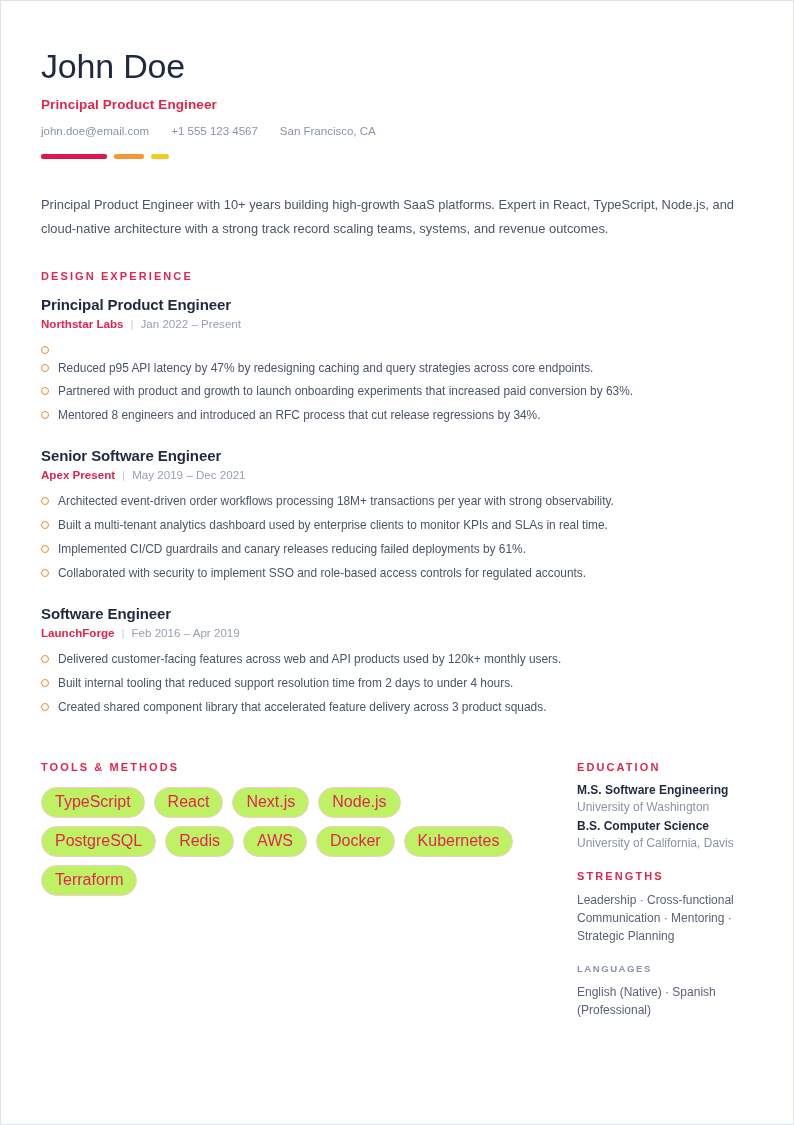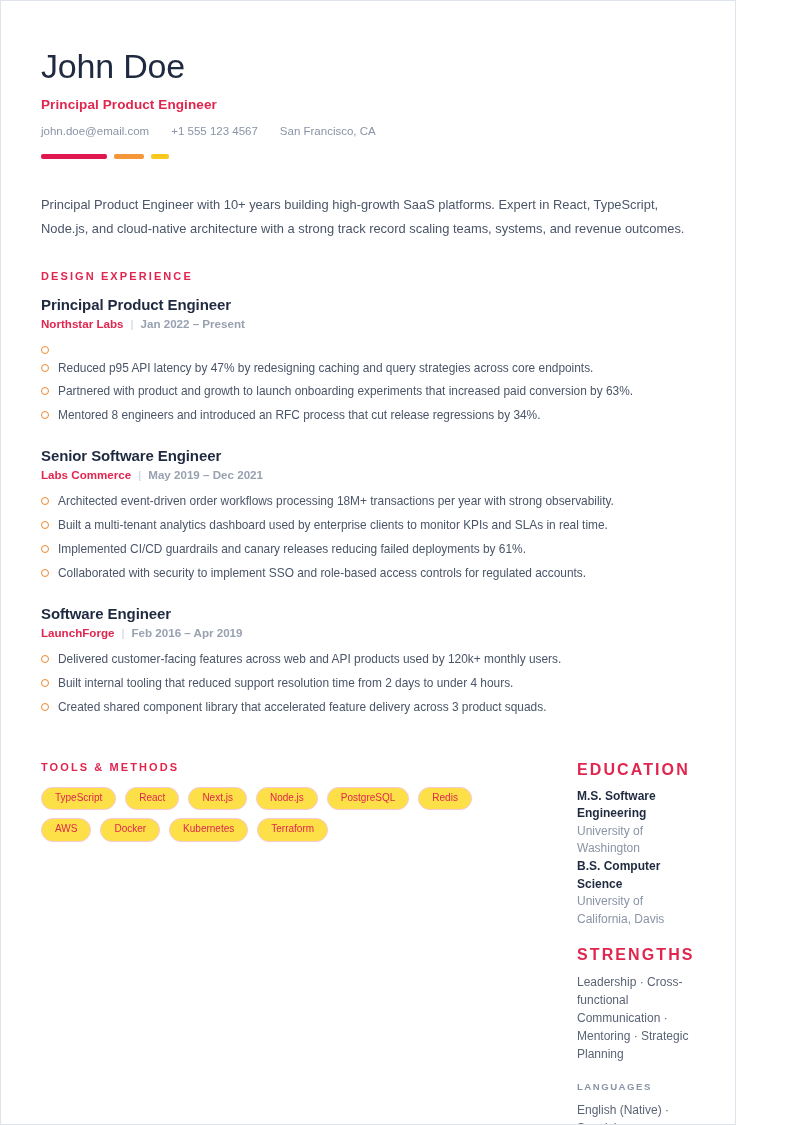--- a/index.html
+++ b/index.html
@@ -9,21 +9,21 @@
     background: #ffffff;
   }
   body {
     width: 794px;
     height: 1125px;
     font-family: "Liberation Sans", sans-serif;
     -webkit-font-smoothing: antialiased;
   }
   .page {
     box-sizing: border-box;
-    width: 736px;
+    width: 794px;
     height: 1125px;
     background: #ffffff;
     border: 1px solid #dfe3ec;
     padding: 40px 40px 0 40px;
     position: relative;
     overflow: hidden;
   }
 
   
   .name {
@@ -91,21 +91,21 @@
   }
   .job-meta {
     margin-top: 4px;
     font-size: 11.6px;
     display: flex;
     align-items: baseline;
     gap: 7px;
   }
   .job-company { color: #e0264f; font-weight: 700; text-align: right; }
   .job-sep { color: #c7ccd8; }
-  .job-dates { color: #98a1b0; font-weight: bold; }
+  .job-dates { color: #98a1b0; }
 
   .bullets { margin-top: 11px; }
   .bullet {
     display: flex;
     align-items: flex-start;
     gap: 9px;
     font-size: 11.9px;
     line-height: 1.62;
     color: #4a5568;
     margin-bottom: 4.5px;
@@ -135,31 +135,31 @@
     display: flex;
     flex-wrap: wrap;
     gap: 8px 9px;
     max-width: 480px;
   }
   .pill {
     border: 1px solid #f6c9d4;
     color: #e0264f;
     border-radius: 999px;
     padding: 4px 13px 5px 13px;
-    font-size: 10px;
+    font-size: 16px;
     line-height: 1.25;
-    background: #fde047;
+    background: #bef264;
     white-space: nowrap;
   }
 
   
   .side-block { margin-bottom: 18px; }
   .side-block:last-child { margin-bottom: 0; }
   .side-heading {
-    font-size: 16px;
+    font-size: 11px;
     font-weight: 700;
     color: #e0264f;
     letter-spacing: 2.1px;
     margin-bottom: 9px;
   }
   .side-heading.muted {
     color: #8a94a6;
     font-size: 9.6px;
     letter-spacing: 1.5px;
   }
@@ -231,21 +231,21 @@
         <div class="bullet">
           <span class="bullet-marker"></span>
           <span>Mentored 8 engineers and introduced an RFC process that cut release regressions by 34%.</span>
         </div>
       </div>
     </div>
 
     <div class="job">
       <div class="job-title">Senior Software Engineer</div>
       <div class="job-meta">
-        <span class="job-company">Labs Commerce</span>
+        <span class="job-company">Apex Present</span>
         <span class="job-sep">|</span>
         <span class="job-dates">May 2019 – Dec 2021</span>
       </div>
       <div class="bullets">
         <div class="bullet">
           <span class="bullet-marker"></span>
           <span>Architected event-driven order workflows processing 18M+ transactions per year with strong observability.</span>
         </div>
         <div class="bullet">
           <span class="bullet-marker"></span>

